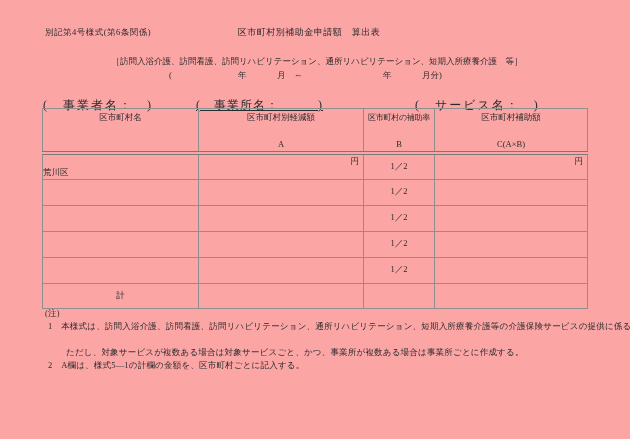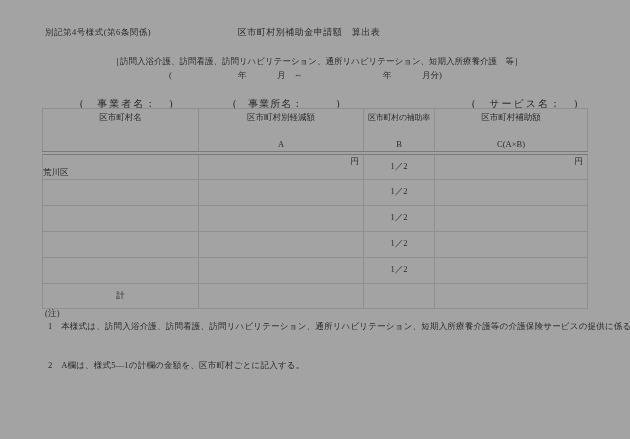--- a/index.html
+++ b/index.html
@@ -3,35 +3,35 @@
 <meta charset="utf-8">
 <style>
   html,body{margin:0;padding:0;}
   body{
     font-family:"Liberation Serif","DejaVu Serif",serif;
     background:#e8e8e8;
   }
   .page{
     position:relative;
     width:630px;height:439px;
-    background:#a3a3a3;
+    background:#fca5a5;
     color:#2b2b2b;
     overflow:hidden;
     box-shadow:0 0 4px rgba(0,0,0,.25);
   }
   .abs{position:absolute;white-space:nowrap;}
   .form-number{left:45px;top:27px;font-size:8.5px;letter-spacing:.5px;}
   .title{left:0;top:26px;width:618px;text-align:center;font-size:9px;letter-spacing:.5px;}
   .subtitle{left:2px;top:56px;width:630px;text-align:center;font-size:8.5px;}
   .period{left:0;top:70px;width:630px;height:12px;font-size:8.5px;}
   .period span{position:absolute;top:0;}
-  .namefields{top:97px;font-size:10px;margin-left:37px;}
+  .namefields{top:97px;font-size:12px;}
   .nf-op{left:43px;letter-spacing:2px;}
   .nf-of{left:196px;letter-spacing:1px;text-decoration:underline;}
-  .nf-sv{left:435px;letter-spacing:2px;}
+  .nf-sv{left:415px;letter-spacing:2px;}
 
   table.calc{
     position:absolute;left:42px;top:108px;
     width:545px;
     border-collapse:collapse;table-layout:fixed;
     font-size:8.5px;
   }
   table.calc td,table.calc th{
     border:1px solid #8f8f8f;
     padding:0;margin:4px;
@@ -151,15 +151,16 @@
       <td class="total-cell">計</td>
       <td></td>
       <td></td>
       <td></td>
     </tr>
   </tbody>
     </table>
 
   <div class="abs notes n-head">(注)</div>
   <div class="abs notes n-1a">1　本様式は、訪問入浴介護、訪問看護、訪問リハビリテーション、通所リハビリテーション、短期入所療養介護等の介護保険サービスの提供に係る</div>
+  <div class="abs notes n-1c">ただし、対象サービスが複数ある場合は対象サービスごと、かつ、事業所が複数ある場合は事業所ごとに作成する。</div>
   <div class="abs notes n-2">2　A欄は、様式5―1の計欄の金額を、区市町村ごとに記入する。</div>
 
 </div>
 
 </body></html>

